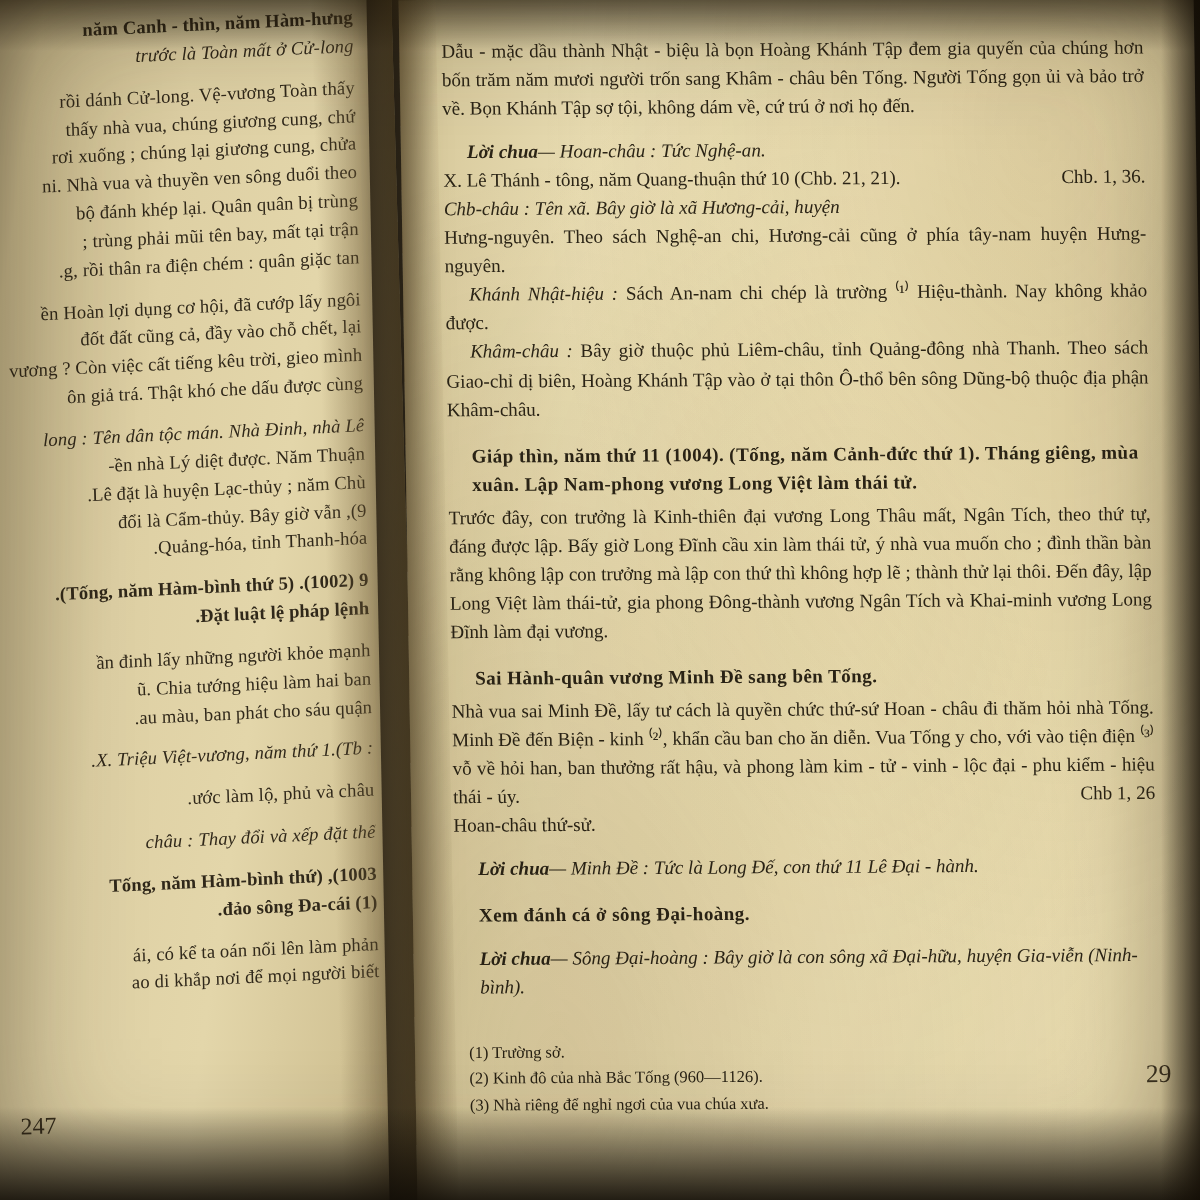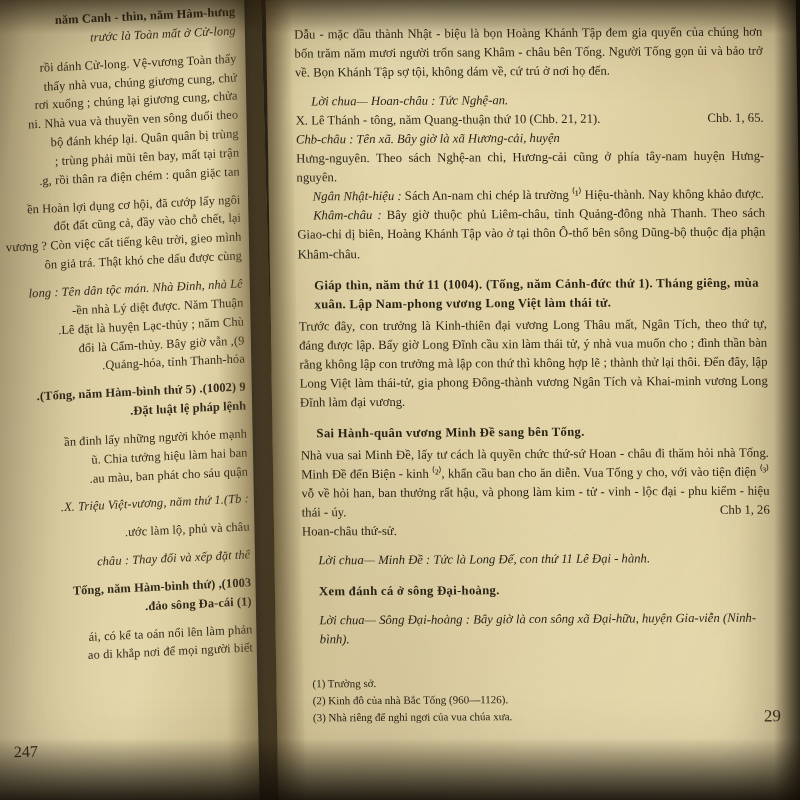--- a/index.html
+++ b/index.html
@@ -101,21 +101,21 @@
     text-indent: 0;
   }
   .ind { text-indent: 22px; }
   .sec-head {
     font-weight: bold;
     margin: 12px 0 3px 0;
     letter-spacing: 0.3px;
   }
   .sec-head.indent { margin-left: 16px; }
   .italic { font-style: italic; }
-  .bold { font-weight: normal; }
+  .bold { font-weight: bold; }
   .run-in { margin-left: 16px; }
   .blk { margin-top: 10px; }
   .blk-sm { margin-top: 6px; }
   .notes {
     margin-top: 26px;
     font-size: 11px;
     line-height: 1.55;
     margin-left: 8px;
   }
   .folio-right {
@@ -233,28 +233,28 @@
     <div class="rp-inner">
       <div class="rp-col">
 
         <p class="body">Dẫu - mặc dầu thành Nhật - biệu là bọn Hoàng Khánh Tập đem gia quyến của chúng hơn bốn trăm năm mươi người trốn sang Khâm - châu bên Tống. Người Tống gọn ủi và bảo trở về. Bọn Khánh Tập sợ tội, không dám về, cứ trú ở nơi họ đến.</p>
 
         <div class="blk run-in">
           <span class="bold italic">Lời chua</span><span class="italic">— Hoan-châu :  Tức Nghệ-an.</span>
         </div>
         <p class="body">
           <span>X. Lê Thánh - tông, năm Quang-thuận thứ 10 (Chb. 21, 21).</span>
-          <span style="float:right">Chb. 1, 65.</span>
+          <span style="float:right">Chb. 1, 36.</span>
         </p>
 
         <p class="body blk-sm run-in italic">Chb-châu : Tên xã. Bây giờ là xã Hương-cải, huyện</p>
         <p class="body">Hưng-nguyên. Theo sách Nghệ-an chi, Hương-cải cũng ở phía tây-nam huyện Hưng-nguyên.</p>
 
         <p class="body blk-sm">
-          <span class="italic run-in">Ngân Nhật-hiệu :</span>
+          <span class="italic run-in">Khánh Nhật-hiệu :</span>
           <span>Sách An-nam chi chép là trường ⁽¹⁾ Hiệu-thành. Nay không khảo được.</span>
         </p>
 
         <p class="body blk-sm">
           <span class="italic run-in">Khâm-châu :</span>
           <span>Bây giờ thuộc phủ Liêm-châu, tỉnh Quảng-đông nhà Thanh. Theo sách Giao-chỉ dị biên, Hoàng Khánh Tập vào ở tại thôn Ô-thổ bên sông Dũng-bộ thuộc địa phận Khâm-châu.</span>
         </p>
 
         <p class="sec-head indent">Giáp thìn, năm thứ 11 (1004). (Tống, năm Cảnh-đức thứ 1). Tháng giêng, mùa xuân. Lập Nam-phong vương Long Việt làm thái tử.</p>
 

